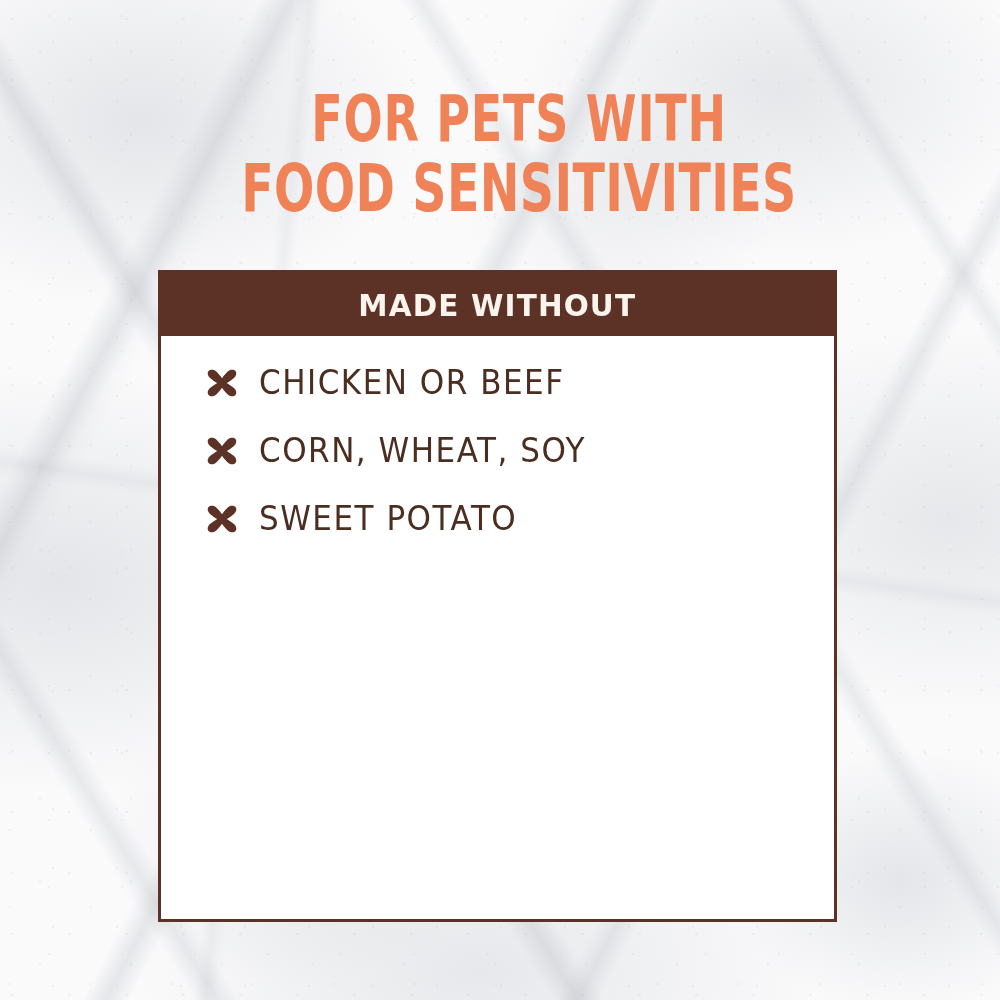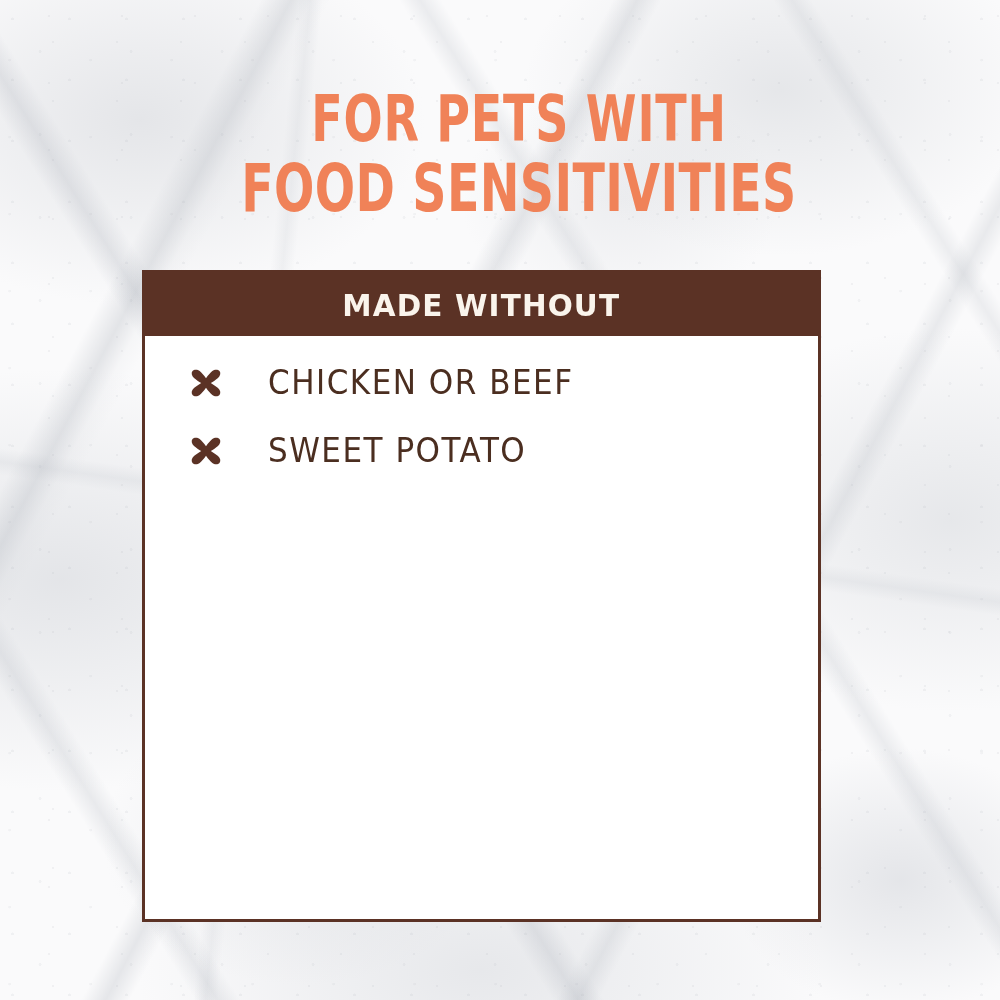--- a/index.html
+++ b/index.html
@@ -75,21 +75,21 @@
     letter-spacing:1px;
     white-space:nowrap;
     transform:scaleX(.72);
     transform-origin:center center;
   }
   .hl-line.l2 { font-size:66px; letter-spacing:.5px; }
 
   
   #card {
     position:absolute;
-    left:142px; top:270px;
+    left:158px; top:270px;
     width:679px; height:652px;
     background:#ffffff;
     border:3px solid #5B3225;
     z-index:3;
   }
   #card-header {
     height:63px;
     background:#5B3225;
     display:flex; align-items:center; justify-content:center;
   }
@@ -103,21 +103,20 @@
   }
 
   #card-body {
     padding:26px 0 0 46px;
   }
 
   .item {
     display:flex;
     align-items:flex-start;
     height:68px;
-    gap:25px;
   }
   .item.tall { height:auto; margin-top:5px; }
 
   .x-icon {
     flex:0 0 auto;
     width:30px; height:30px;
     margin-top:6px;
     margin-right:22px;
     color:#5B3225;
   }
@@ -160,20 +159,28 @@
         <span class="x-icon">
           <svg viewBox="0 0 100 100" aria-hidden="true">
             <path fill="currentColor" d="M50 34 C57 24 64 16 71 10 C78 4 90 4 95 10 C100 16 98 26 90 33 C83 39 74 45 66 50 C74 55 83 61 90 67 C98 74 100 84 95 90 C90 96 78 96 71 90 C64 84 57 76 50 66 C43 76 36 84 29 90 C22 96 10 96 5 90 C0 84 2 74 10 67 C17 61 26 55 34 50 C26 45 17 39 10 33 C2 26 0 16 5 10 C10 4 22 4 29 10 C36 16 43 24 50 34 Z"></path>
           </svg>
         </span>
         <span class="item-label">CHICKEN OR BEEF</span>
       </div>
 
 
 
+      <div class="item">
+        <span class="x-icon">
+          <svg viewBox="0 0 100 100" aria-hidden="true">
+            <path fill="currentColor" d="M50 34 C57 24 64 16 71 10 C78 4 90 4 95 10 C100 16 98 26 90 33 C83 39 74 45 66 50 C74 55 83 61 90 67 C98 74 100 84 95 90 C90 96 78 96 71 90 C64 84 57 76 50 66 C43 76 36 84 29 90 C22 96 10 96 5 90 C0 84 2 74 10 67 C17 61 26 55 34 50 C26 45 17 39 10 33 C2 26 0 16 5 10 C10 4 22 4 29 10 C36 16 43 24 50 34 Z"></path>
+          </svg>
+        </span>
+        <span class="item-label">CORN, WHEAT, SOY</span>
+      </div>
 
       <div class="item">
         <span class="x-icon">
           <svg viewBox="0 0 100 100" aria-hidden="true">
             <path fill="currentColor" d="M50 34 C57 24 64 16 71 10 C78 4 90 4 95 10 C100 16 98 26 90 33 C83 39 74 45 66 50 C74 55 83 61 90 67 C98 74 100 84 95 90 C90 96 78 96 71 90 C64 84 57 76 50 66 C43 76 36 84 29 90 C22 96 10 96 5 90 C0 84 2 74 10 67 C17 61 26 55 34 50 C26 45 17 39 10 33 C2 26 0 16 5 10 C10 4 22 4 29 10 C36 16 43 24 50 34 Z"></path>
           </svg>
         </span>
         <span class="item-label">SWEET POTATO</span>
       </div>
 

